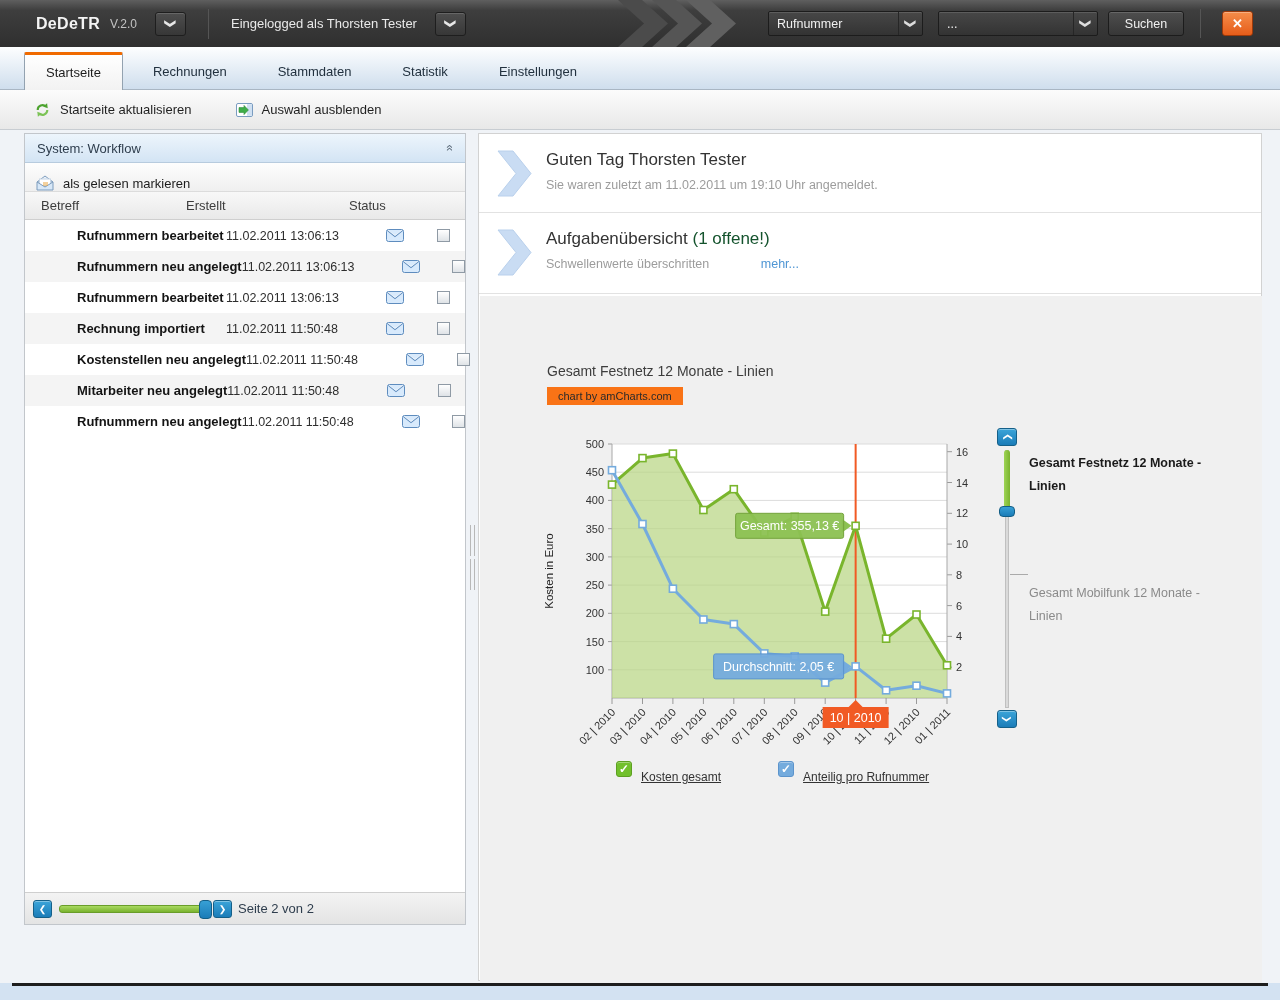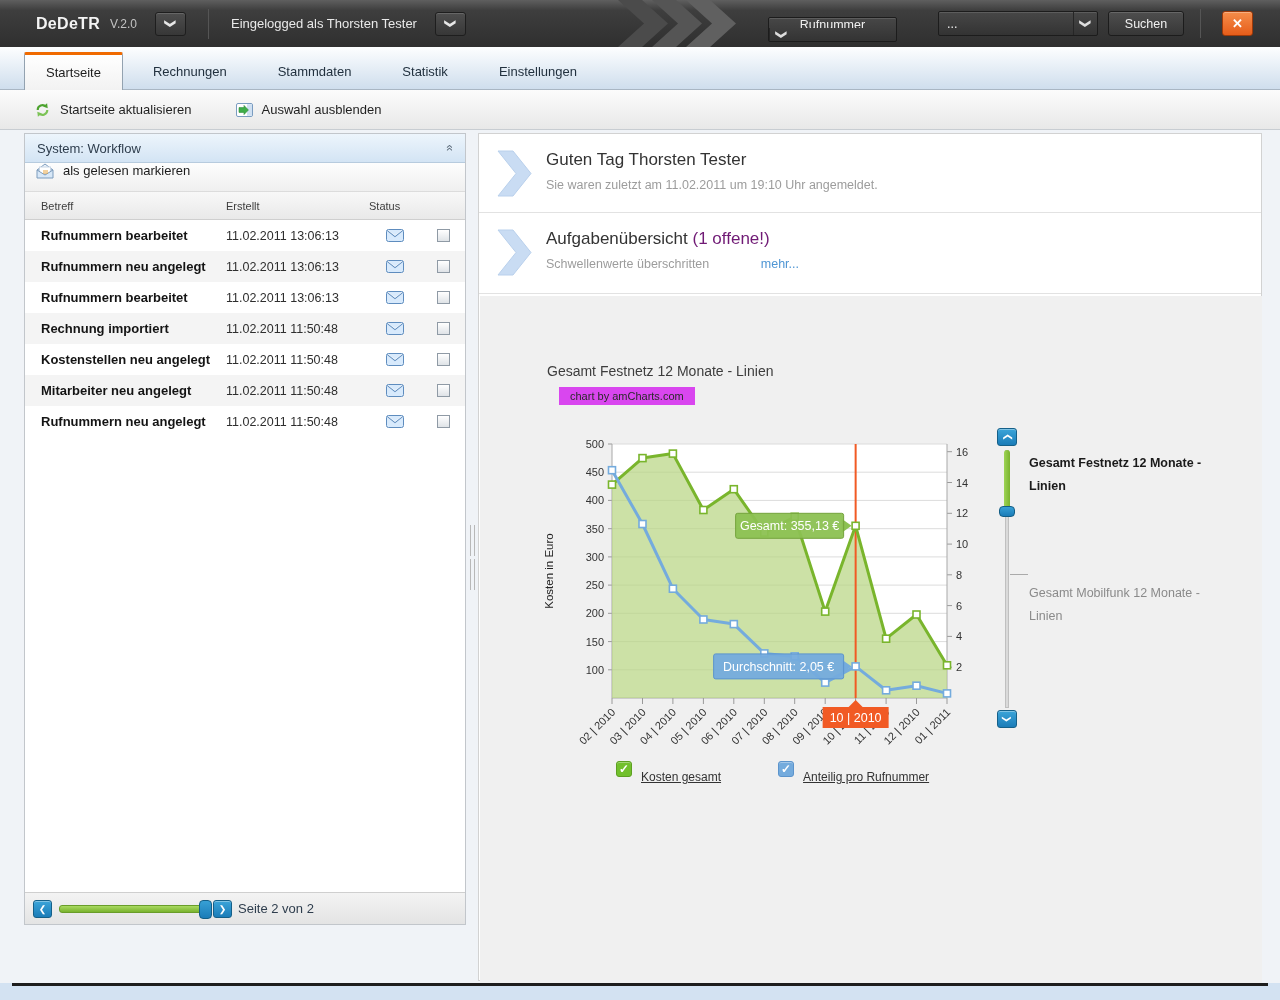--- a/index.html
+++ b/index.html
@@ -18,21 +18,21 @@
   .chev-down { display:inline-block; transform:rotate(90deg); font-size:11px; font-weight:bold; }
   .hdr-divider { width:1px; height:30px; background:#555; margin:0 22px; }
   .logged { color:#e9e9e9; font-size:13px; }
   .hdr-chevrons { position:absolute; left:618px; top:0; }
   .dk-select { height:25px; border:1px solid #1c1c1c; border-radius:2px;
     background:linear-gradient(#474747,#333); box-shadow:inset 0 1px 0 rgba(255,255,255,.12);
     color:#f0f0f0; font-size:12.5px; display:flex; align-items:center; cursor:pointer; }
   .dk-select .val { flex:1; padding:0 8px; white-space:nowrap; overflow:hidden; }
   .dk-select .arrow-box { width:24px; align-self:stretch; border-left:1px solid #262626;
     display:flex; align-items:center; justify-content:center; color:#ddd; }
-  .sel-1 { position:absolute; left:768px; top:17px; width:129px;flex-direction:column; }
+  .sel-1 { position:absolute; left:768px; top:11px; width:155px; }
   .sel-2 { position:absolute; left:938px; top:11px; width:160px; }
   .btn-suchen { position:absolute; left:1108px; top:11px; width:76px; height:25px;
     border:1px solid #1c1c1c; border-radius:3px; background:linear-gradient(#4e4e4e,#373737);
     box-shadow:inset 0 1px 0 rgba(255,255,255,.14); color:#f0f0f0; font-size:12.5px;
     display:flex; align-items:center; justify-content:center; cursor:pointer; }
   .hdr-div2 { position:absolute; left:1200px; top:9px; width:1px; height:29px; background:#555; }
   .btn-close { position:absolute; left:1222px; top:11px; width:31px; height:25px;
     border:1px solid #9e3a0a; border-radius:3px; background:linear-gradient(#f58d4a,#e65d1a);
     box-shadow:inset 0 1px 0 rgba(255,255,255,.3); color:#fff; font-size:13px; font-weight:bold;
     display:flex; align-items:center; justify-content:center; cursor:pointer; }
@@ -57,25 +57,25 @@
 
   
   .left-panel { position:absolute; left:24px; top:133px; width:442px; height:792px;
     background:#fff; border:1px solid #c2c6cb; display:flex; flex-direction:column; }
   .panel-hdr { height:29px; background:linear-gradient(#edf5fc,#d3e4f4); border-bottom:1px solid #b7cbde;
     display:flex; align-items:center; padding:0 12px; font-size:13px; color:#2e3d4d; cursor:pointer; }
   .panel-hdr .spacer { flex:1; }
   .dbl-chev { color:#5c6b7a; font-size:12px; display:inline-block; }
   .up { transform:rotate(-90deg); } .down { transform:rotate(90deg); }
   .markread { height:29px; background:linear-gradient(#fdfdfd,#efefef); border-bottom:1px solid #dcdcdc;
-    display:flex; align-items:flex-start; gap:8px; padding:0 10px; font-size:13px; color:#1c1c1c; cursor:pointer; }
+    display:flex; align-items:flex-end; gap:8px; padding:0 10px; font-size:13px; color:#1c1c1c; cursor:pointer; }
   .thead { height:28px; background:linear-gradient(#f8f8f8,#e9e9e9); border-bottom:1px solid #cfcfcf;
-    display:grid; grid-template-columns:1fr 143px 52px 44px; align-items:center; font-size:11px; color:#3d3d3d; }
+    display:grid; grid-template-columns:1fr 143px 52px 44px; align-items:center; font-size:13px; color:#3d3d3d;gap:20px; }
   .thead .c1 { padding-left:16px; }
-  .trow { height:31px; display:grid; grid-template-columns:1fr 143px 52px 44px; align-items:center; cursor:pointer; }
+  .trow { height:31px; display:grid; grid-template-columns:1fr 143px 52px 44px; align-items:center; cursor:pointer;padding-left:36px; }
   .trow:nth-child(even) { background:#f4f4f4; }
   .trow .subj { padding-left:16px; font-size:13px; font-weight:bold; color:#141414; white-space:nowrap; }
   .trow .date { font-size:12.5px; color:#2e2e2e; }
   .trow .env, .thead .c3 { display:flex; justify-content:center; }
   .trow .chk { display:flex; justify-content:center; }
   .checkbox { width:13px; height:13px; border:1px solid #8f9aa5; background:linear-gradient(#fff,#dfe3e7); cursor:pointer; }
   .tbl-fill { flex:1; }
   .pagination { height:32px; background:linear-gradient(#f3f3f3,#e4e4e4); border-top:1px solid #cfcfcf;
     display:flex; align-items:center; padding:0 8px; }
   .blue-btn { width:19px; height:18px; border:1px solid #156089; border-radius:3px;
@@ -95,27 +95,27 @@
   .splitter { position:absolute; left:466px; top:133px; width:12px; height:848px; cursor:col-resize;
     display:flex; flex-direction:column; align-items:center; justify-content:center; gap:3px; }
   .grip { width:5px; height:31px; border-left:1px solid #b8b8b8; border-right:1px solid #b8b8b8; }
 
   
   .right-panel { position:absolute; left:478px; top:133px; width:784px; height:848px;
     background:#fff; border:1px solid #d2d2d2; }
   .greet-block { height:79px; border-bottom:1px solid #e2e2e2; display:flex; padding:16px 0 0 17px; gap:14px; }
   .greet-block.second { height:81px; }
   .greet-texts .title { font-size:17px; color:#333; }
-  .greet-texts .title .hl { color:#701a75; }
+  .greet-texts .title .hl { color:#14532d; }
   .greet-texts .sub { margin-top:8px; font-size:12.5px; color:#9c9c9c; }
   .greet-texts .sub .link { color:#4f96d4; cursor:pointer;margin-left:48px; }
 
   .chart-region { position:absolute; left:1px; top:162px; width:782px; height:790px; background:#f0f0f0; }
   .chart-title { position:absolute; left:67px; top:67px; font-size:14px; color:#3d3d3d; }
-  .watermark { position:absolute; left:67px; top:91px; background:#d946ef; padding:3px 11px; font-size:11px; color:#2a2a2a;margin-left:12px; }
+  .watermark { position:absolute; left:67px; top:91px; background:#f97316; padding:3px 11px; font-size:11px; color:#2a2a2a; }
   #chart-svg { position:absolute; left:60px; top:137px; }
   .tick { font-size:11px; fill:#333; font-family:"Liberation Sans", sans-serif; }
   .axis-label { font-size:11.5px; fill:#222; font-family:"Liberation Sans", sans-serif; }
   .tt-text { font-size:12.5px; fill:#fff; font-family:"Liberation Sans", sans-serif; }
   .balloon-text { font-size:12.5px; fill:#fff; font-family:"Liberation Sans", sans-serif; }
 
   .legend { position:absolute; left:136px; top:458px; display:flex; gap:57px; }
   .legend-item { display:flex; align-items:center; gap:9px; cursor:pointer; }
   .legend-box { width:16px; height:16px; border-radius:3px; color:#fff; font-size:12px; font-weight:bold;
     display:flex; align-items:center; justify-content:center; box-shadow:inset 0 1px 0 rgba(255,255,255,.35); }

